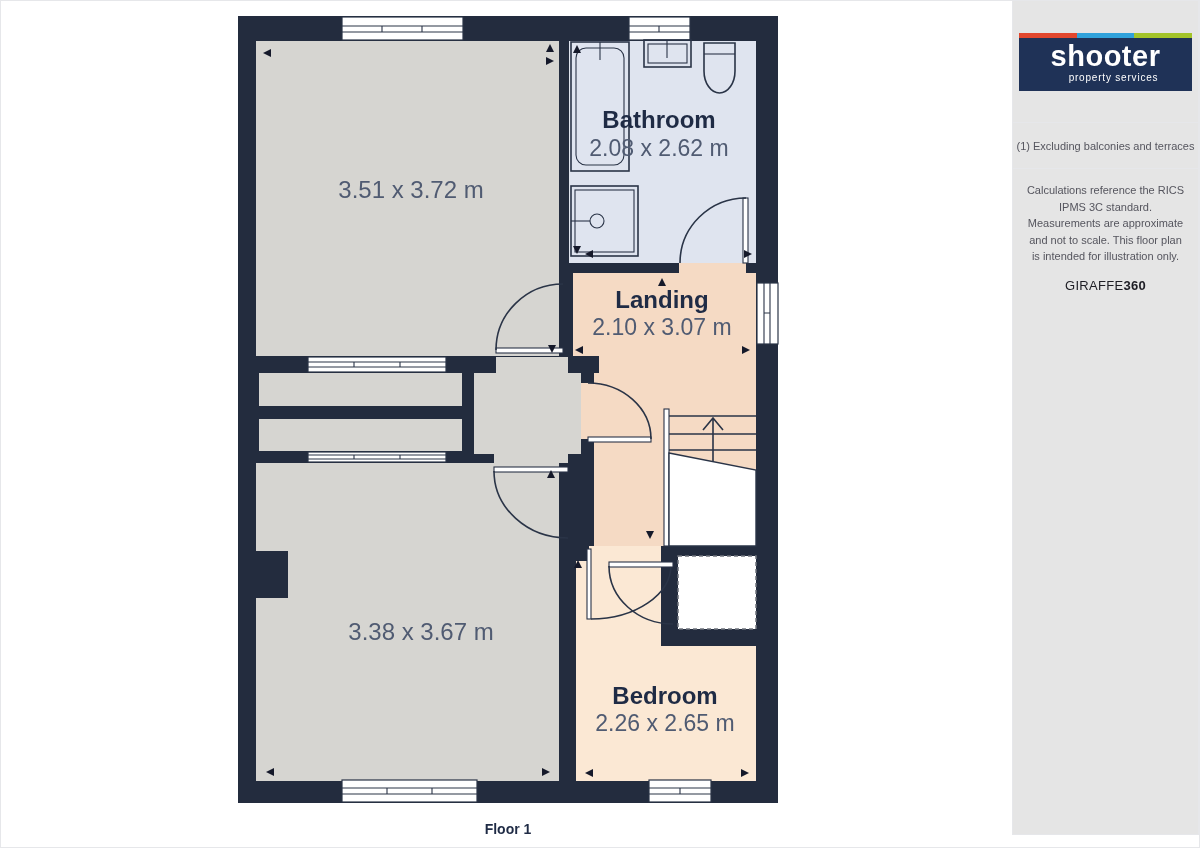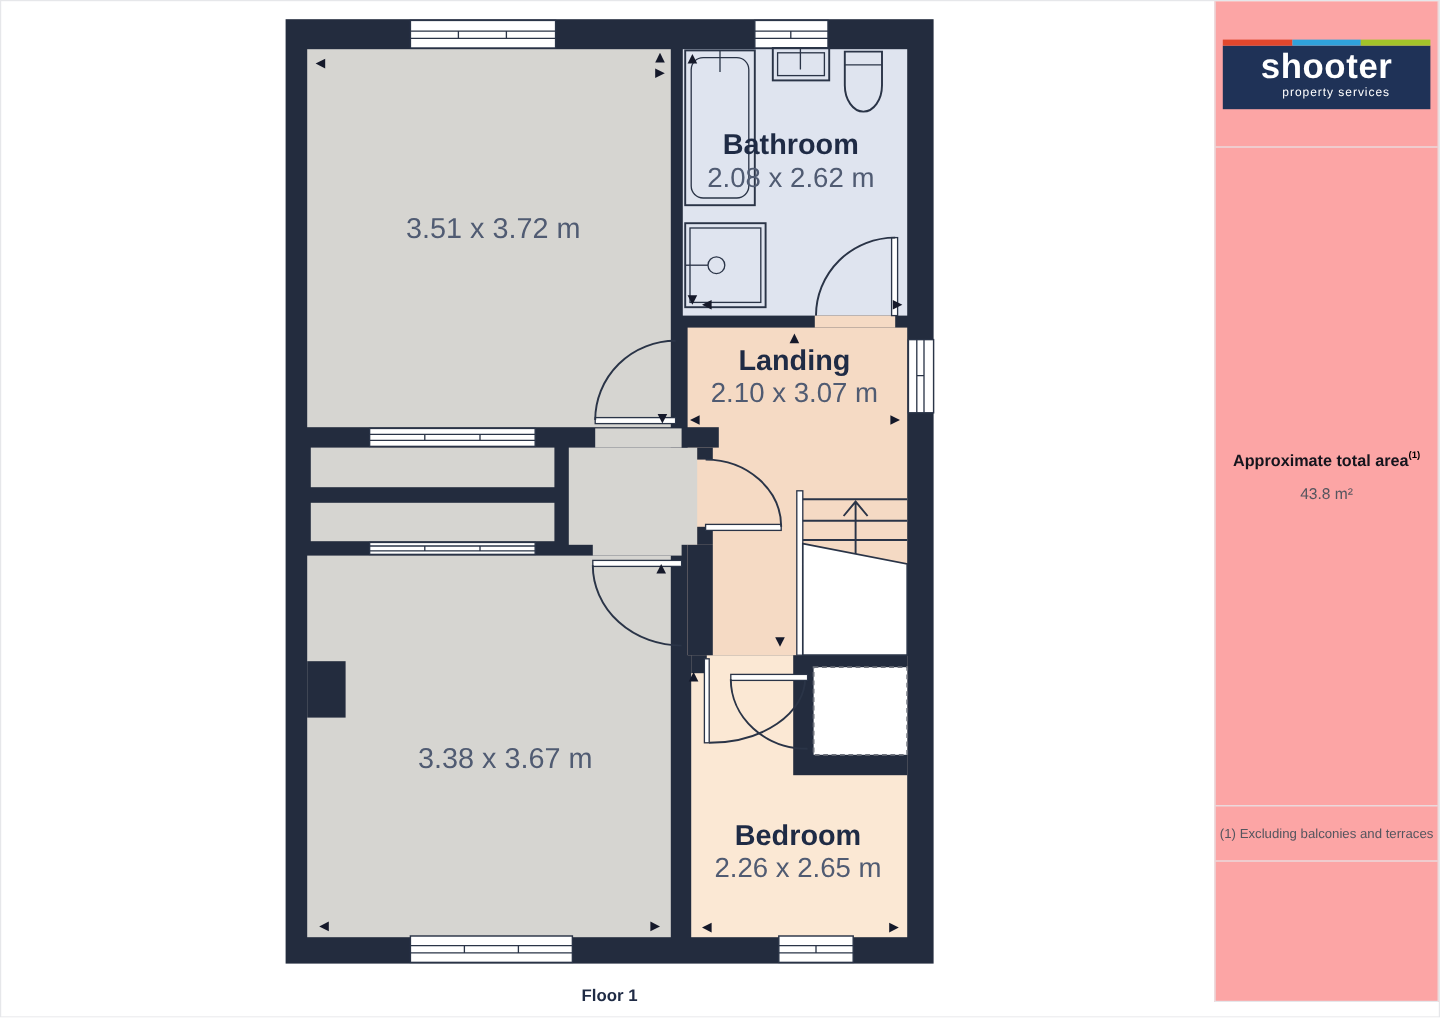--- a/index.html
+++ b/index.html
@@ -27,21 +27,21 @@
   .arr{fill:#15192a;}
   .dashed-sq{fill:#ffffff;stroke:#70747e;stroke-width:1.5;stroke-dasharray:4 3;}
   .t-name{font-family:"Liberation Sans",sans-serif;font-weight:700;font-size:24px;fill:var(--label);}
   .t-dim{font-family:"Liberation Sans",sans-serif;font-weight:400;font-size:23px;fill:var(--dim_text);}
   .t-dim-lg{font-family:"Liberation Sans",sans-serif;font-weight:400;font-size:24px;fill:var(--dim_text);}
   .t-floor{font-family:"Liberation Sans",sans-serif;font-weight:700;font-size:14px;fill:var(--label);}
 
   
   #sidebar{
     position:absolute;left:1011px;top:-1px;width:185px;height:833px;
-    border:1px solid var(--border);background:#fca5a5;display:flex;flex-direction:column;
+    border:1px solid var(--border);background:#e5e5e5;display:flex;flex-direction:column;
   }
   .sb-section{border-bottom:1px solid var(--border);}
   #logo-section{height:121px;display:flex;align-items:center;justify-content:center;}
   #logo-block{width:173px;}
   #logo-stripe{display:flex;height:5px;}
   #logo-stripe div{flex:1;}
   #stripe-red{background:var(--stripe_red);}
   #stripe-blue{background:var(--stripe_blue);}
   #stripe-green{background:var(--stripe_green);}
   #logo-navy{background:var(--navy);height:53px;display:flex;flex-direction:column;
@@ -212,25 +212,25 @@
           <div id="stripe-blue"></div>
           <div id="stripe-green"></div>
         </div>
         <div id="logo-navy">
           <div id="brand-name">shooter</div>
           <div id="brand-tagline">property services</div>
         </div>
       </div>
     </div>
 
-    <div id="area-section" class="sb-section">
-      <div>
-        <span id="area-title">Approximate total area</span><span id="area-sup">(1)</span>
-      </div>
-      <div id="area-value">43.8 m²</div>
-    </div>
 
     <div id="footnote-section" class="sb-section">
       <div>(1) Excluding balconies and terraces</div>
     </div>
 
+    <div id="disclaimer-section">
+      <div id="disclaimer-text">Calculations reference the RICS IPMS 3C standard. Measurements are approximate and not to scale. This floor plan is intended for illustration only.</div>
+      <div id="watermark">
+        <span>GIRAFFE</span><span class="wm-bold">360</span>
+      </div>
+    </div>
   </div>
 </div>
 
 </body></html>

